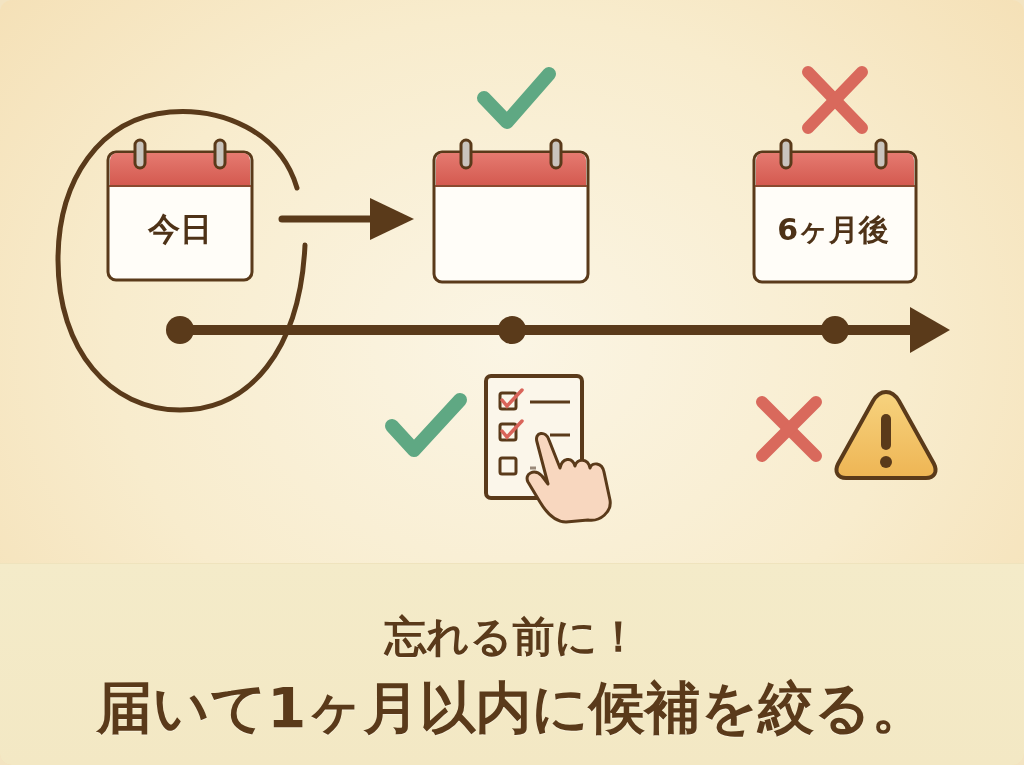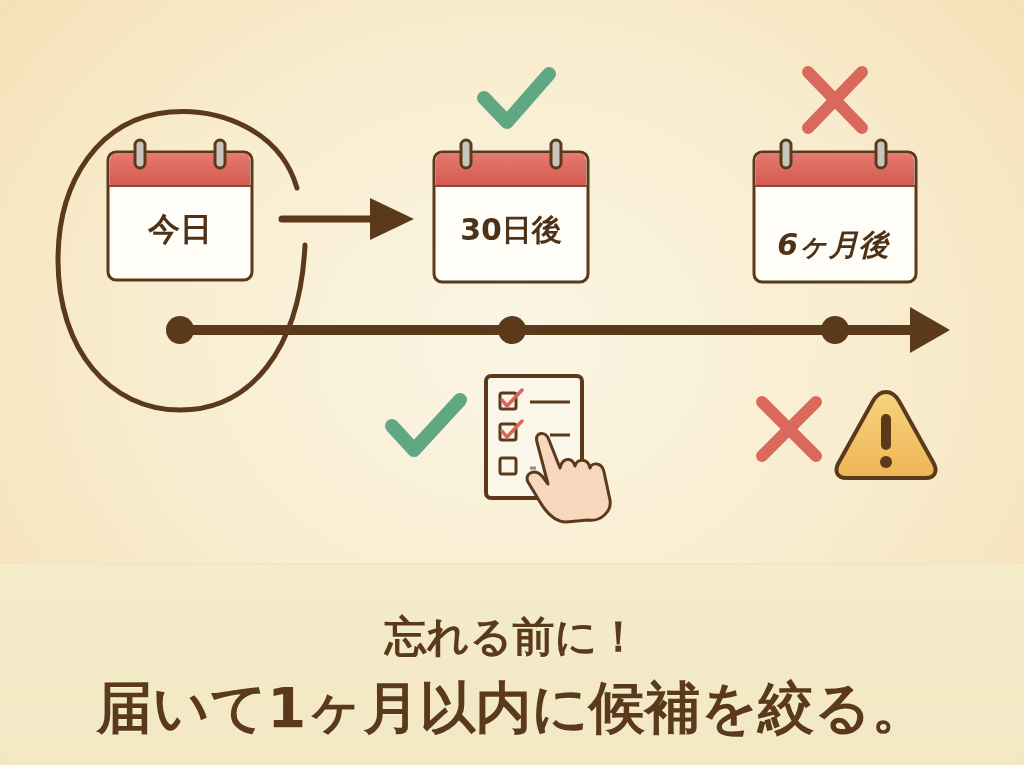--- a/index.html
+++ b/index.html
@@ -117,20 +117,19 @@
     </g>
 
     <g>
       <path d="M886 392 C 880 392, 876 396, 873 401 L 838 464 C 834 472, 838 478, 846 478 L 926 478 C 934 478, 938 472, 934 464 L 899 401 C 896 396, 892 392, 886 392 Z" fill="url(#warnFill)" stroke="#5a3a1a" stroke-width="4"></path>
       <rect x="881" y="414" width="10" height="36" rx="5" fill="#5a3a1a"></rect>
       <circle cx="886" cy="462" r="6" fill="#5a3a1a"></circle>
     </g>
   </svg>
 
   <div class="cal-label" style="left:108px; top:213px; width:144px; font-size:32px;">今日</div>
-  <div class="cal-label" style="left:434px; top:215px; width:154px;">30日後</div>
-  <div class="cal-label" style="left:754px; top:230px; width:158px;font-style:italic;">6ヶ月後</div>
+  <div class="cal-label" style="left:754px; top:215px; width:158px;">6ヶ月後</div>
 
   <div class="bottom-panel"></div>
   <div class="headline line1">忘れる前に！</div>
   <div class="headline line2">届いて1ヶ月以内に候補を絞る。</div>
 
 </div>
 
 </body></html>

